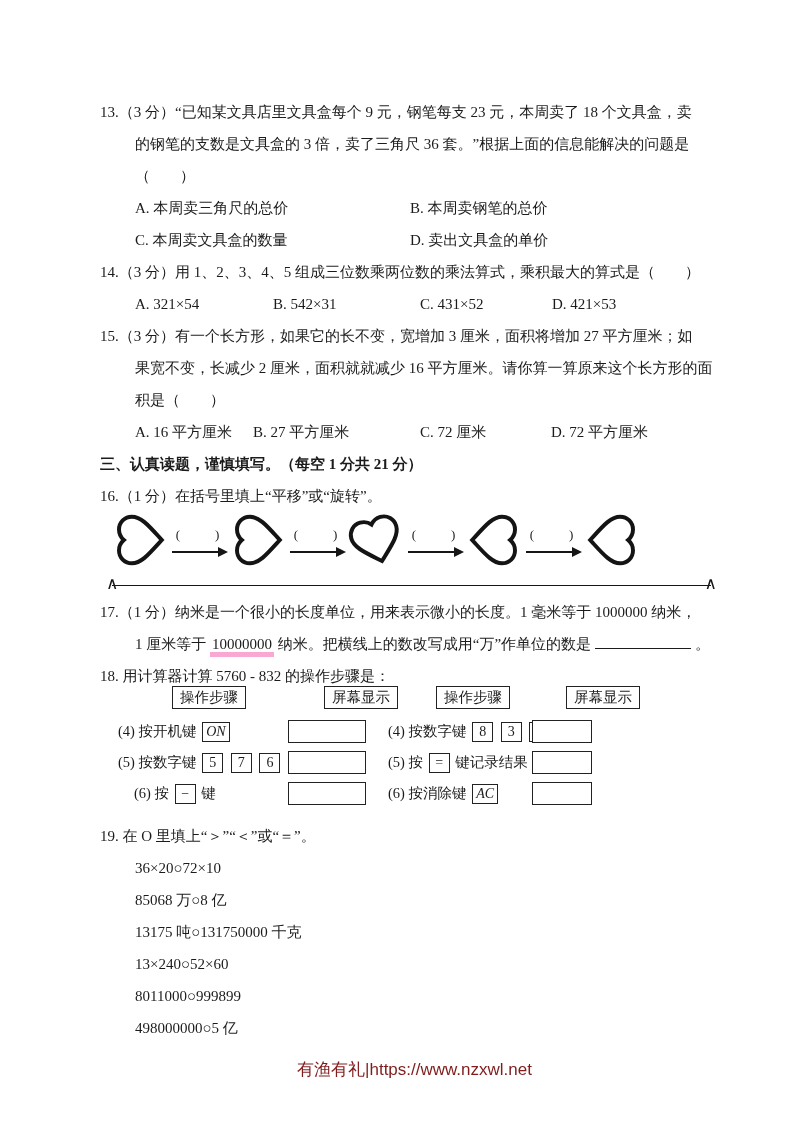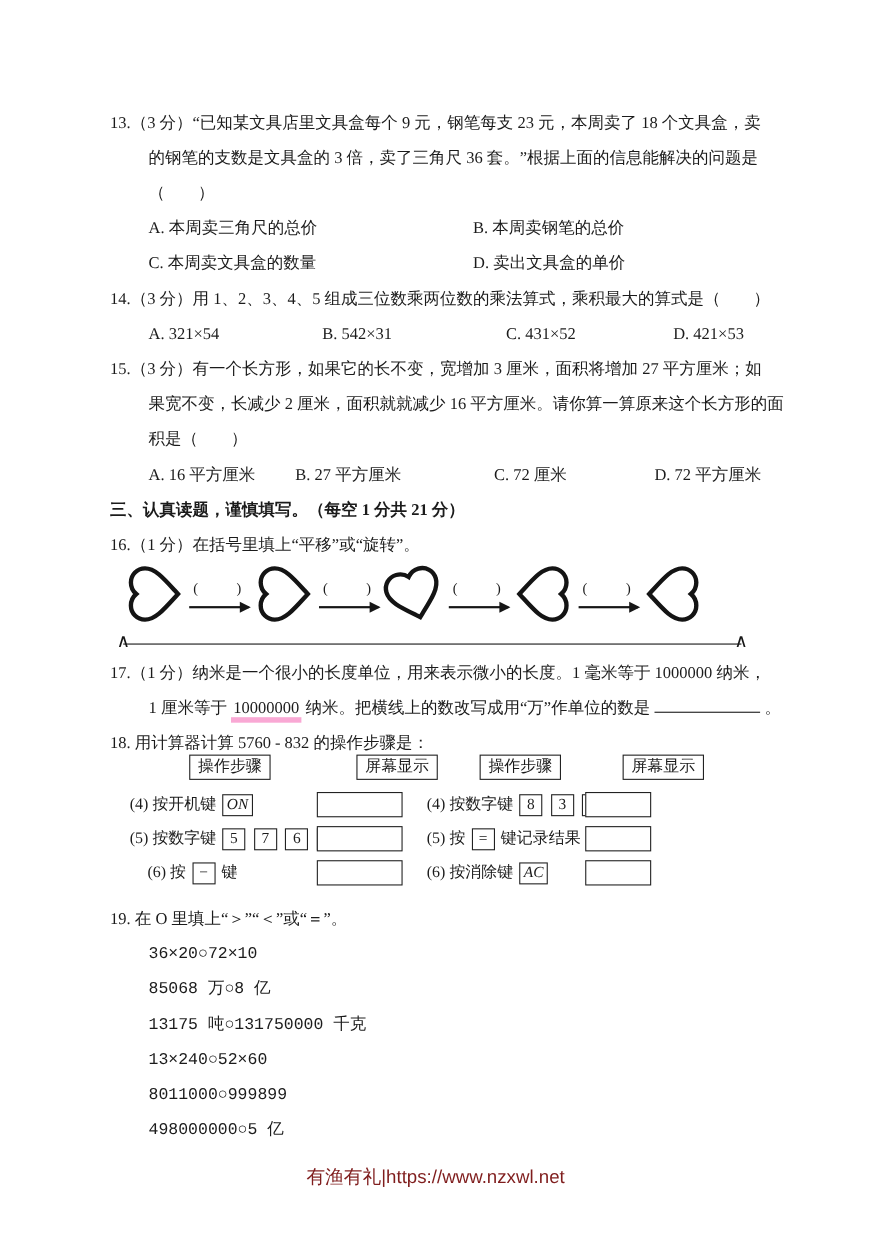--- a/index.html
+++ b/index.html
@@ -1,25 +1,25 @@
 <!DOCTYPE html>
 <html><head>
 <meta charset="utf-8">
 <style>
   html,body{margin:0;padding:0;background:#ffffff;}
   .page{
     position:relative;width:793px;height:1122px;background:#fff;overflow:hidden;
-    box-sizing:border-box;padding:96px 101px 0 100px;
+    box-sizing:border-box;padding:96px 64px 0 100px;
     font-family:"Liberation Serif","DejaVu Serif",serif;
     font-size:15px;color:#1b1b1b;
   }
   .ln{line-height:32px;white-space:nowrap;}
   .cont{padding-left:35px;}
   .sec{font-weight:bold;line-height:32px;white-space:nowrap;}
-  .optrow{display:flex;padding-left:35px;line-height:32px;gap:20px;}
+  .optrow{display:flex;padding-left:35px;line-height:32px;}
   .optrow span{white-space:nowrap;}
   .c13{width:275px;}
   .w1{width:138px}.w2{width:147px}.w3{width:132px}
   .v1{width:118px}.v2{width:167px}.v3{width:131px}
   .u{border-bottom:5px solid #f9a8d4;padding:0 2px;}
   .blank{display:inline-block;width:96px;height:13px;border-bottom:1px solid #1b1b1b;margin:0 4px;}
   
   .fig{position:relative;height:88px;margin-top:-4px;}
   .heartsrow{display:flex;align-items:center;height:64px;padding-left:12px;}
   .heart{width:56px;height:56px;flex:0 0 auto;}
@@ -38,21 +38,21 @@
   .caret.r{right:12px;}
   
   .ctable{position:relative;height:134px;margin-top:-6px;font-size:14.5px;}
   .hbox{position:absolute;border:1.4px solid #222;padding:1px 7px;line-height:19px;white-space:nowrap;margin-left:28px;}
   .srow{position:absolute;white-space:nowrap;line-height:24px;}
   .key{display:inline-block;border:1.3px solid #222;min-width:13px;padding:0 3px;margin:0 2px;
     text-align:center;line-height:18px;font-size:14px;}
   .key.it{font-style:italic;}
   .dbox{position:absolute;border:1.4px solid #222;width:76px;height:21px;background:#fff;}
   .dbox.r{width:58px;}
-  .q19items .ln{padding-left:35px;font-family:Liberation Mono, monospace;}
+  .q19items .ln{padding-left:35px;}
   .footer{margin-top:14px;text-align:center;color:#7f1d1d;
     font-family:"Liberation Sans","DejaVu Sans",sans-serif;font-size:17px;}
 </style>
 </head>
 <body>
 
 <div class="page">
 
   <div>
     <div class="ln">13.（3 分）“已知某文具店里文具盒每个 9 元，钢笔每支 23 元，本周卖了 18 个文具盒，卖</div>

